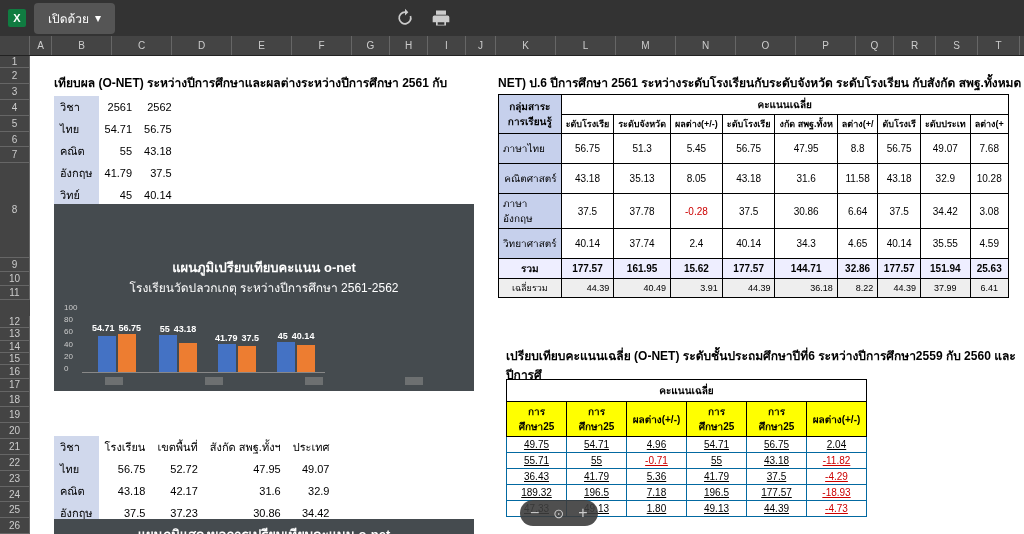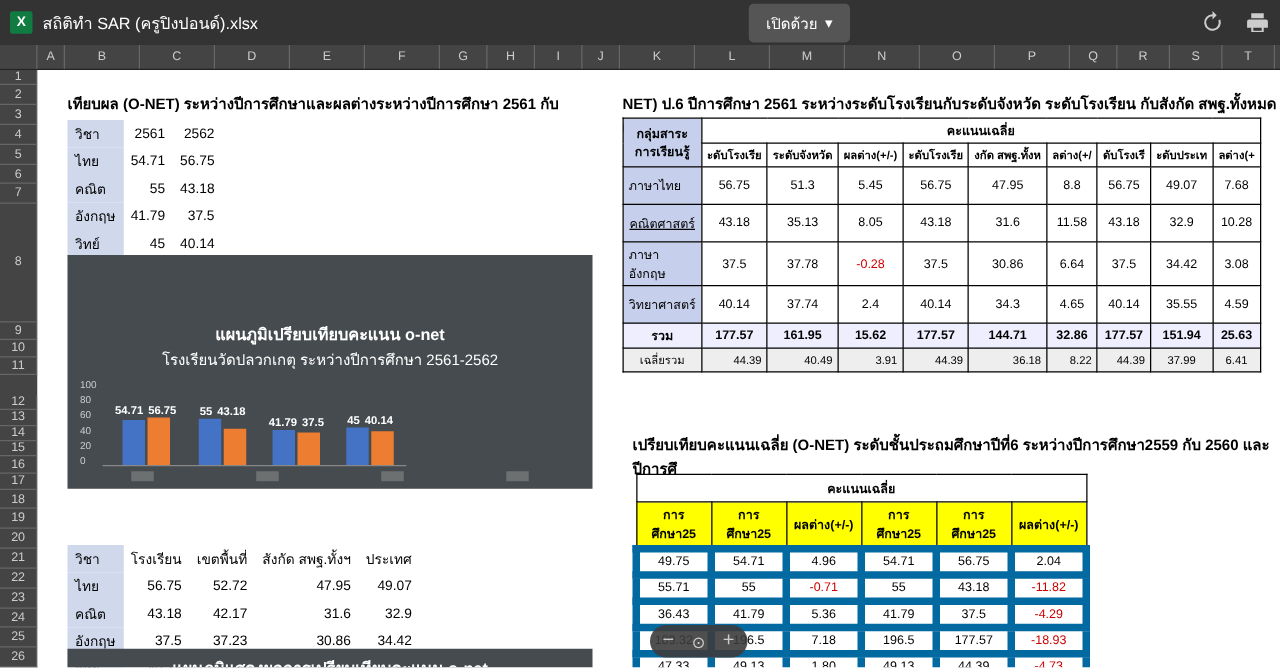--- a/index.html
+++ b/index.html
@@ -36,31 +36,30 @@
 .legend-row { display:flex; justify-content:space-around; margin-top:4px; }
 .legend-sq { width:18px; height:8px; background:#888; opacity:.6; }
 .big-table { border-collapse:collapse; font-size:10px; }
 .big-table th,.big-table td { border:1px solid #000; padding:2px 4px; text-align:center; }
 .big-table .corner-cell { background:#c6d0ec; }
 .big-table .sum-row td { font-weight:bold; background:#eef; }
 .big-table .avg-row td { background:#eee; font-size:9px;}
 .neg { color:#c00; }
 .yellow th { background:#ffff00; border:1px solid #000; padding:2px 4px; font-size:10px; }
 .cmp-table { border-collapse:collapse; font-size:10px; }
-.cmp-table td { border:6px solid #0369a1; padding:2px 6px; text-align:center; }
+.cmp-table td { border:1px solid #0369a1; padding:2px 6px; text-align:center;text-decoration:underline; }
 .footer-dark { background:#454b4f; color:#fff; text-align:center; font-size:13px; font-weight:bold; padding:5px 0; }
 .zoom-ctrl { position:absolute; left:490px; bottom:8px; background:rgba(60,60,60,.9); border-radius:16px; padding:4px 10px; display:flex; gap:14px; align-items:center; }
 .zoom-ctrl span { color:#ccc; font-size:16px; cursor:pointer; }
 </style>
 </head>
 <body>
 
 <div class="header">
   <div class="xls-icon">X</div>
-  <div class="filename">สถิติทำ SAR (ครูปิงปอนด์).xlsx</div>
   <button class="open-btn">
     <span>เปิดด้วย</span>
     <span>▾</span>
   </button>
   <div class="header-icons">
     <svg class="icon-svg" viewBox="0 0 24 24">
         <path d="M12 4a8 8 0 1 0 7.5 5.2l-1.9.7A6 6 0 1 1 12 6v3l4-4-4-4v3z"></path>
       </svg>
     <svg class="icon-svg" viewBox="0 0 24 24">
         <path d="M6 3h12v5H6zM4 9h16a2 2 0 0 1 2 2v6h-4v4H6v-4H2v-6a2 2 0 0 1 2-2zm4 8v3h8v-3z"></path>
@@ -285,21 +284,21 @@
             <td>51.3</td>
             <td>5.45</td>
             <td>56.75</td>
             <td>47.95</td>
             <td>8.8</td>
             <td>56.75</td>
             <td>49.07</td>
             <td>7.68</td>
           </tr>
           <tr>
-            <td class="corner-cell" style="text-align:center;height:30px;text-decoration:underline;">คณิตศาสตร์</td>
+            <td class="corner-cell" style="text-align:right;height:30px;">คณิตศาสตร์</td>
             <td>43.18</td>
             <td>35.13</td>
             <td>8.05</td>
             <td>43.18</td>
             <td>31.6</td>
             <td>11.58</td>
             <td>43.18</td>
             <td>32.9</td>
             <td>10.28</td>
           </tr>

